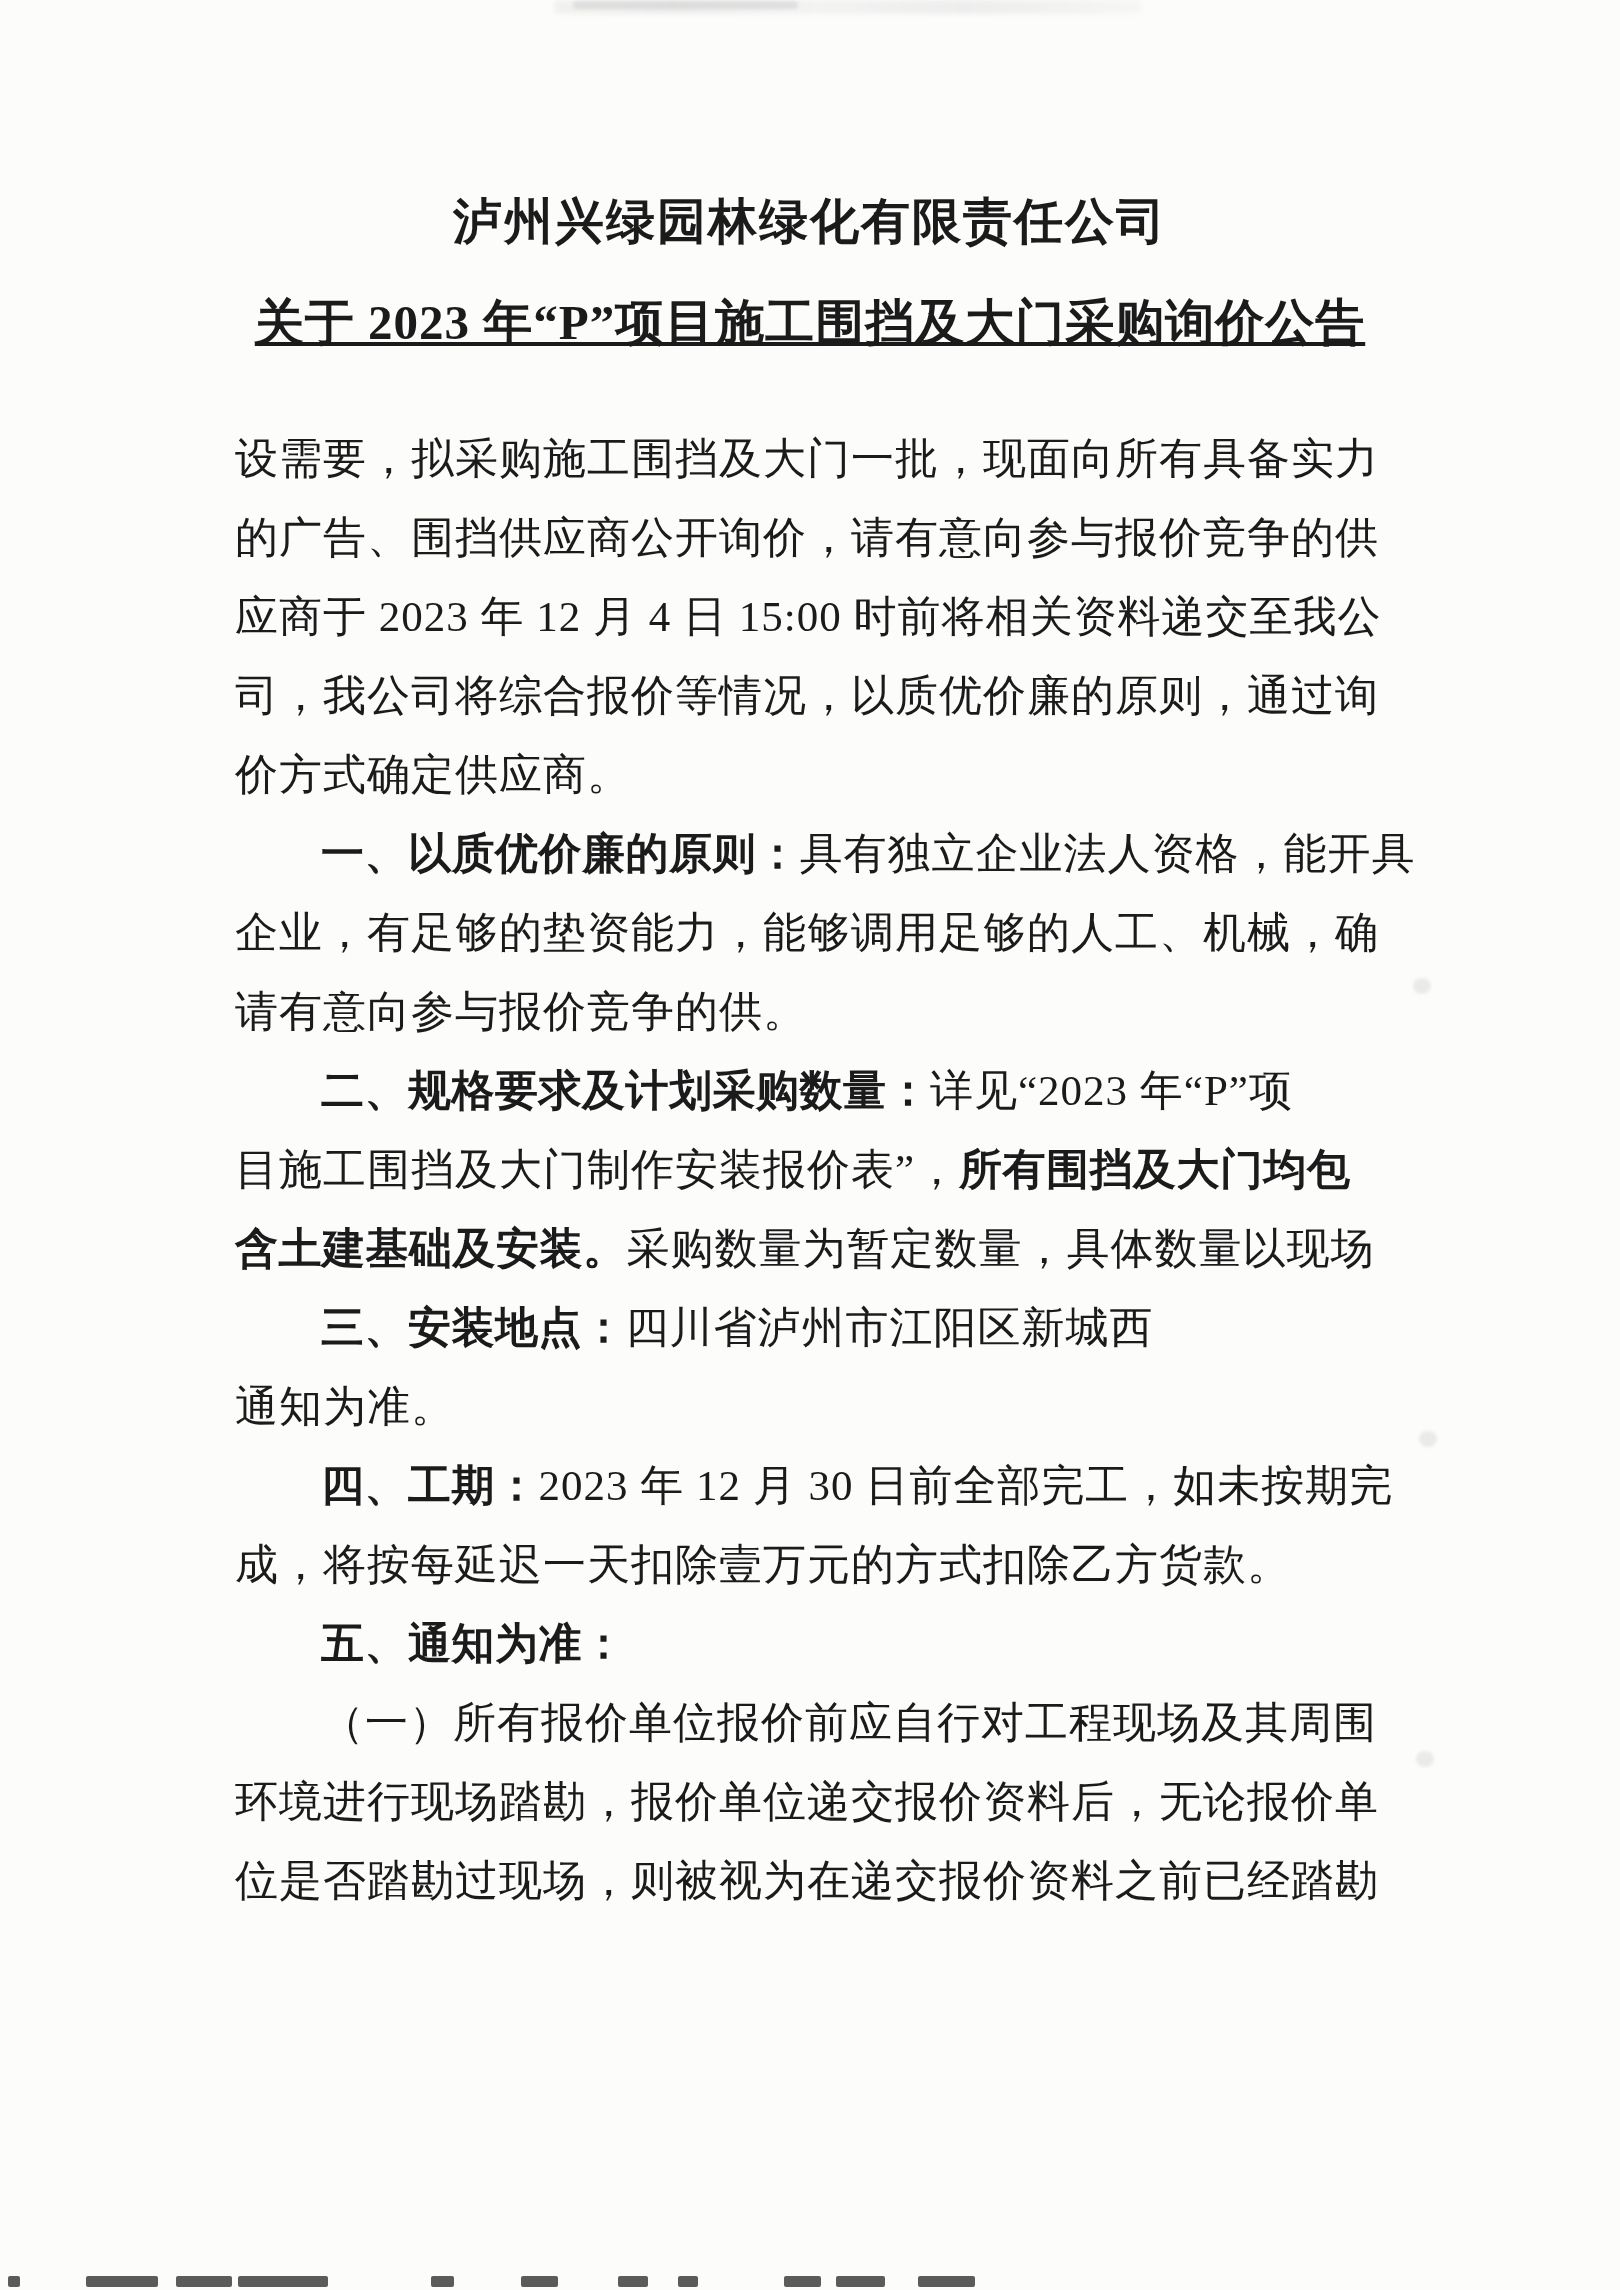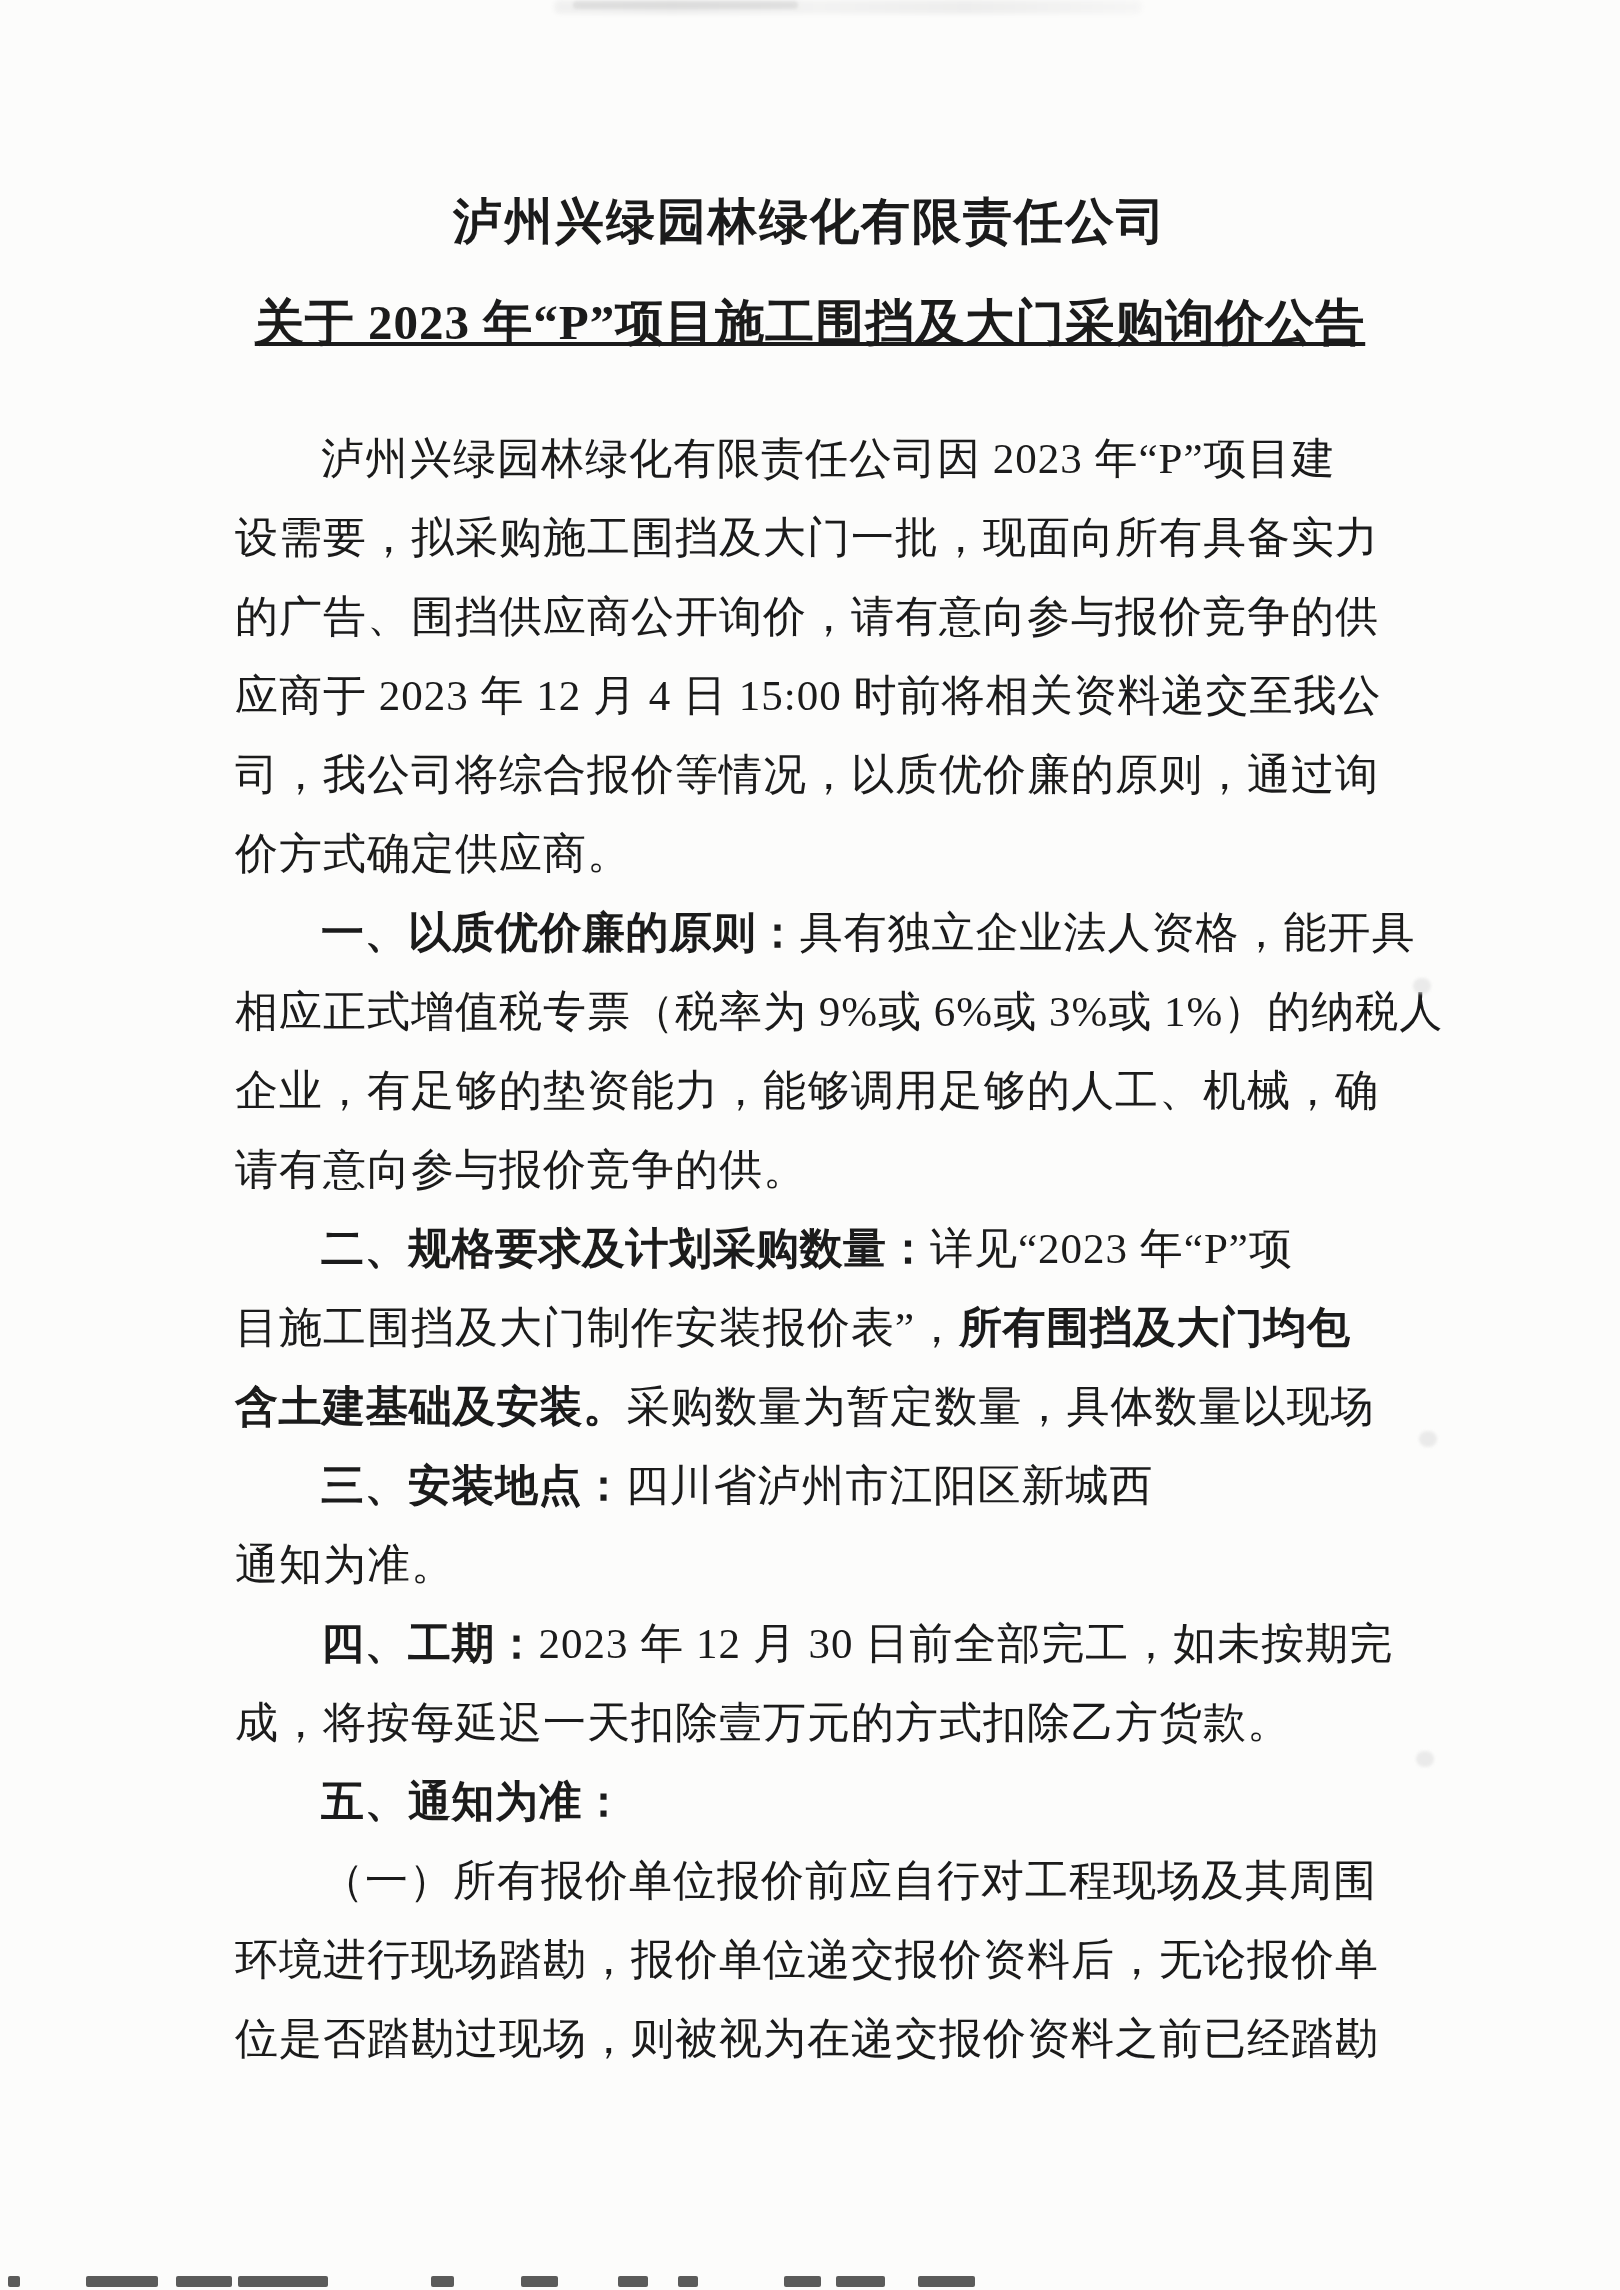--- a/index.html
+++ b/index.html
@@ -71,28 +71,26 @@
 </head>
 <body>
 
 <div class="page">
 
   <div class="title title-1">泸州兴绿园林绿化有限责任公司</div>
 
   <div class="title title-2">关于 2023 年“P”项目施工围挡及大门采购询价公告</div>
 
   <div class="doc-body">
-      <div class="line indent"><span>泸州兴绿园林绿化有限责任公司因 2023 年“P”项目建</span></div>
       <div class="line"><span>设需要，拟采购施工围挡及大门一批，现面向所有具备实力</span></div>
       <div class="line"><span>的广告、围挡供应商公开询价，请有意向参与报价竞争的供</span></div>
       <div class="line"><span>应商于 2023 年 12 月 4 日 15:00 时前将相关资料递交至我公</span></div>
       <div class="line"><span>司，我公司将综合报价等情况，以质优价廉的原则，通过询</span></div>
       <div class="line"><span>价方式确定供应商。</span></div>
       <div class="line indent"><span class="bold">一、以质优价廉的原则：</span><span>具有独立企业法人资格，能开具</span></div>
-      <div class="line"><span>相应正式增值税专票（税率为 9%或 6%或 3%或 1%）的纳税人</span></div>
       <div class="line"><span>企业，有足够的垫资能力，能够调用足够的人工、机械，确</span></div>
       <div class="line"><span>请有意向参与报价竞争的供。</span></div>
       <div class="line indent"><span class="bold">二、规格要求及计划采购数量：</span><span>详见“2023 年“P”项</span></div>
       <div class="line"><span>目施工围挡及大门制作安装报价表”，</span><span class="bold">所有围挡及大门均包</span></div>
       <div class="line"><span class="bold">含土建基础及安装。</span><span>采购数量为暂定数量，具体数量以现场</span></div>
       <div class="line indent"><span class="bold">三、安装地点：</span><span>四川省泸州市江阳区新城西</span></div>
       <div class="line"><span>通知为准。</span></div>
       <div class="line indent"><span class="bold">四、工期：</span><span>2023 年 12 月 30 日前全部完工，如未按期完</span></div>
       <div class="line"><span>成，将按每延迟一天扣除壹万元的方式扣除乙方货款。</span></div>
       <div class="line indent"><span class="bold">五、通知为准：</span></div>

